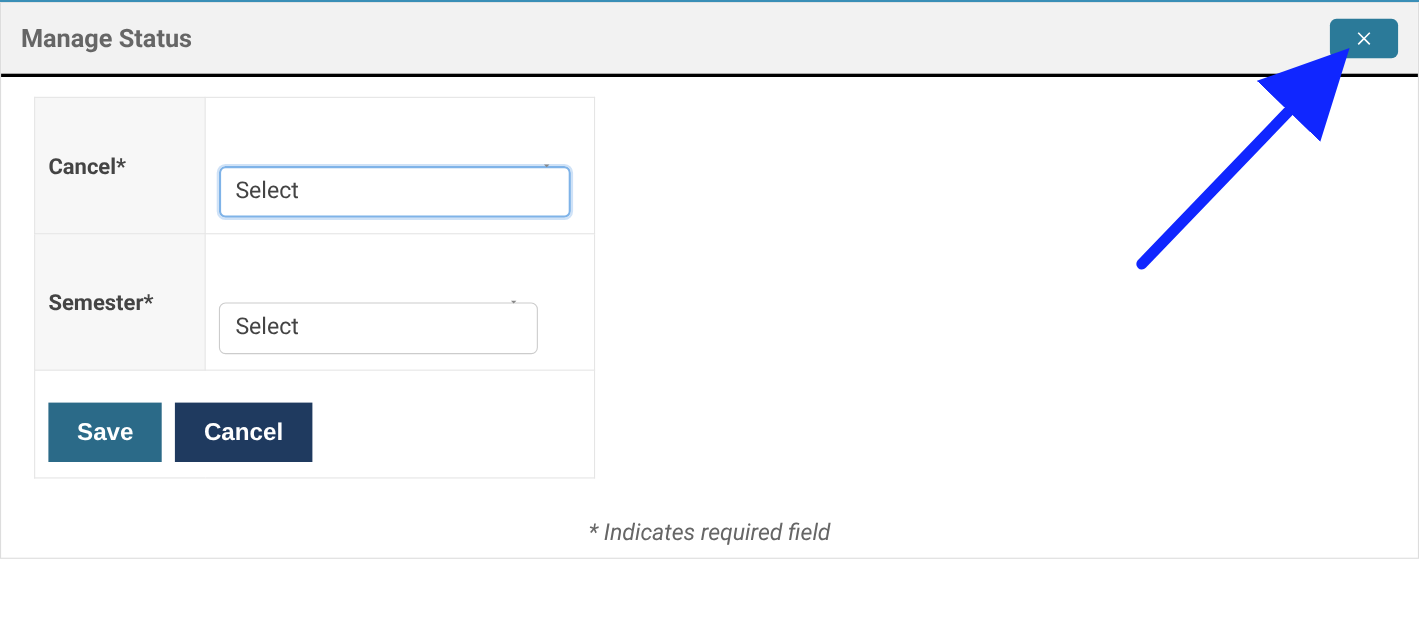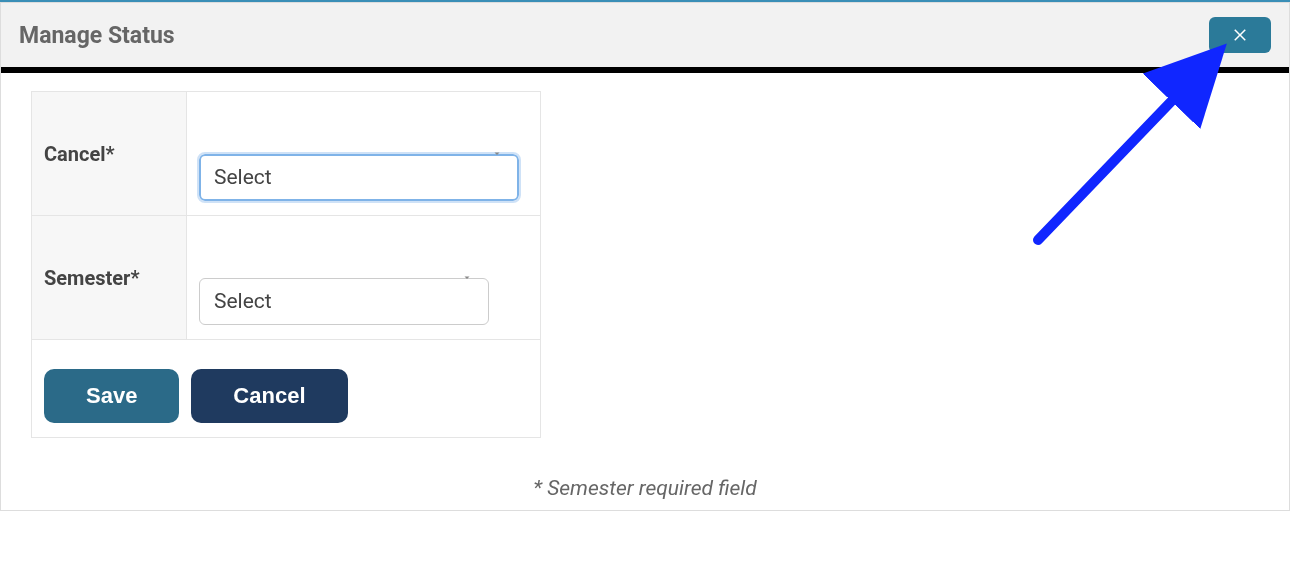--- a/index.html
+++ b/index.html
@@ -14,21 +14,21 @@
       height: 2px;
       background: #3a8fb7;
       width: 100%;
     }
     .panel {
       border: 1px solid #ddd;
       background: #fff;
     }
     .panel-header {
       background: #f2f2f2;
-      border-bottom: 6px solid #000000;
+      border-bottom: 3px solid #000000;
       padding: 14px 18px;
       display: flex;
       justify-content: space-between;
       align-items: center;
     }
     .panel-title {
       font-size: 23px;
       font-weight: 700;
       color: #666;
     }
@@ -97,25 +97,25 @@
     }
     .caret svg { fill: #888; }
     .w1 { width: 320px; }
     .w2 { width: 290px; }
     .w3 { width: 190px; }
     .btn-row {
       padding: 16px 12px 18px 12px;
     }
     .btn {
       border: none;
-      border-radius: 10px;
+      border-radius: 0;
       color: #fff;
       font-size: 22px;
       font-weight: 700;
-      padding: 14px 42px;
+      padding: 14px 26px;
       cursor: pointer;
       margin-right: 8px;
     }
     .btn-save { background: #2b6a88; }
     .btn-cancel { background: #1f3a5f; margin-top: 15px; }
     .required-note {
       text-align: center;
       font-style: italic;
       color: #666;
       font-size: 21px;
@@ -180,21 +180,21 @@
       </tr>
       <tr>
         <td colspan="2" class="btn-row">
           <button class="btn btn-save">Save</button>
           <button class="btn btn-cancel">Cancel</button>
         </td>
       </tr>
     </tbody>
       </table>
 
-    <div class="required-note">* Semester required field</div>
+    <div class="required-note">* Indicates required field</div>
   </div>
 </div>
 
 <svg class="annotation-arrow" width="230" height="220">
   <defs>
     <marker id="ah" markerWidth="8" markerHeight="8" refX="6" refY="4" orient="auto">
       <path d="M0,0 L8,4 L0,8 Z" fill="#1026ff"></path>
     </marker>
   </defs>
   <line x1="20" y1="200" x2="195" y2="18" stroke="#1026ff" stroke-width="10" marker-end="url(#ah)" stroke-linecap="round"></line>

